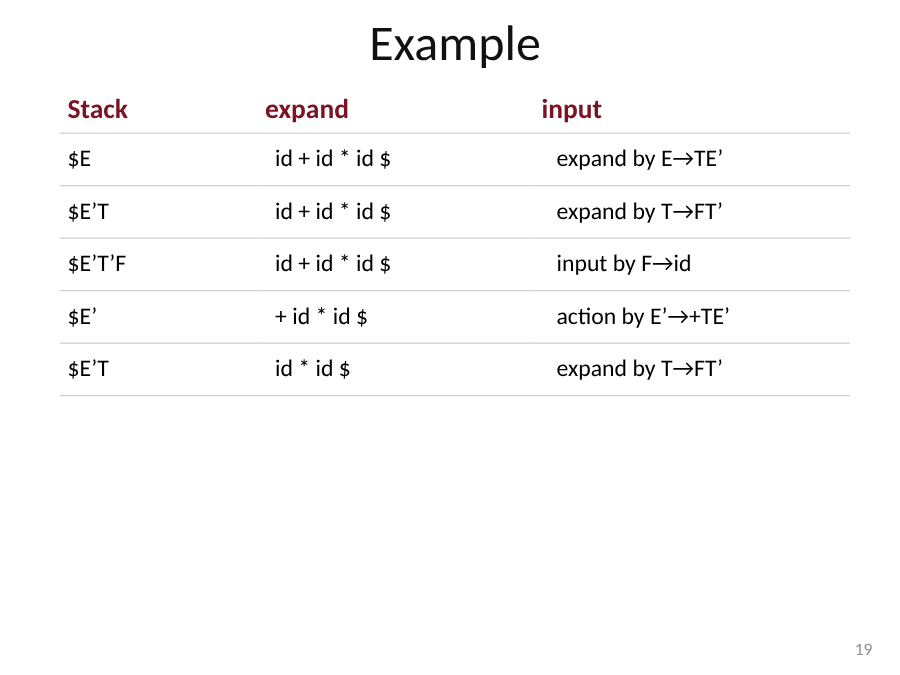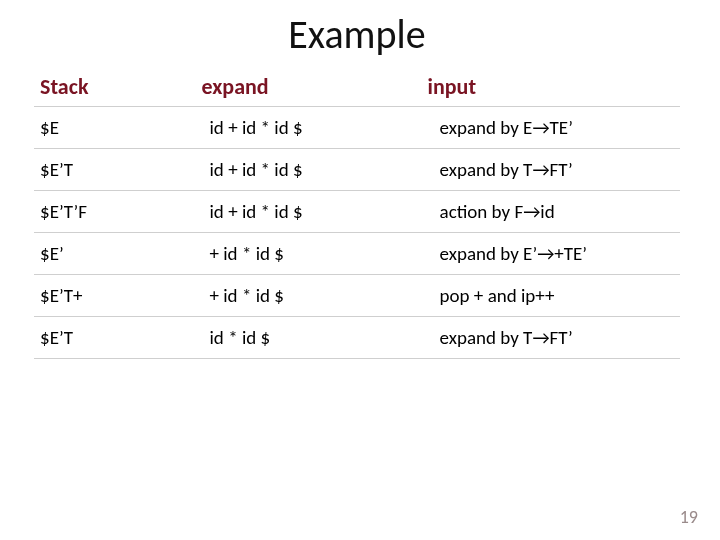--- a/index.html
+++ b/index.html
@@ -10,21 +10,21 @@
     background: #fff;
     font-family: Calibri, "Segoe UI", Arial, sans-serif;
     color: #000;
     overflow: hidden;
   }
   .slide {
     position: relative;
     width: 720px;
     height: 540px;
     box-sizing: border-box;
-    padding: 10px 40px 0 34px;
+    padding: 10px 40px 0 48px;
   }
   .title {
     text-align: center;
     font-size: 40px;
     font-weight: 400;
     margin: 0 0 10px 0;
     color: #111;
   }
   table {
     border-collapse: collapse;
@@ -50,21 +50,21 @@
     border-bottom: 1px solid #cfcfcf;
     vertical-align: middle;
     white-space: nowrap;
   }
   td.input  { padding-left: 14px; }
   td.action { padding-left: 18px; }
   .pagenum {
     position: absolute;
     right: 22px;
     bottom: 12px;
-    font-size: 18px;
+    font-size: 14px;
     color: #9a8b8b;
   }
 </style>
 </head>
 <body>
 
 <div class="slide">
 
   <h1 class="title">Example</h1>
 
@@ -88,31 +88,26 @@
         <td class="action">expand by E→TE’</td>
       </tr>
       <tr>
         <td>$E’T</td>
         <td class="input">id + id * id $</td>
         <td class="action">expand by T→FT’</td>
       </tr>
       <tr>
         <td>$E’T’F</td>
         <td class="input">id + id * id $</td>
-        <td class="action">action by F→id</td>
+        <td class="action">input by F→id</td>
       </tr>
       <tr>
         <td>$E’</td>
         <td class="input">+ id * id $</td>
-        <td class="action">expand by E’→+TE’</td>
-      </tr>
-      <tr>
-        <td>$E’T+</td>
-        <td class="input">+ id * id $</td>
-        <td class="action">pop + and ip++</td>
+        <td class="action">action by E’→+TE’</td>
       </tr>
       <tr>
         <td>$E’T</td>
         <td class="input">id * id $</td>
         <td class="action">expand by T→FT’</td>
       </tr>
     </tbody>
   </table>
 
   <div class="pagenum">19</div>

